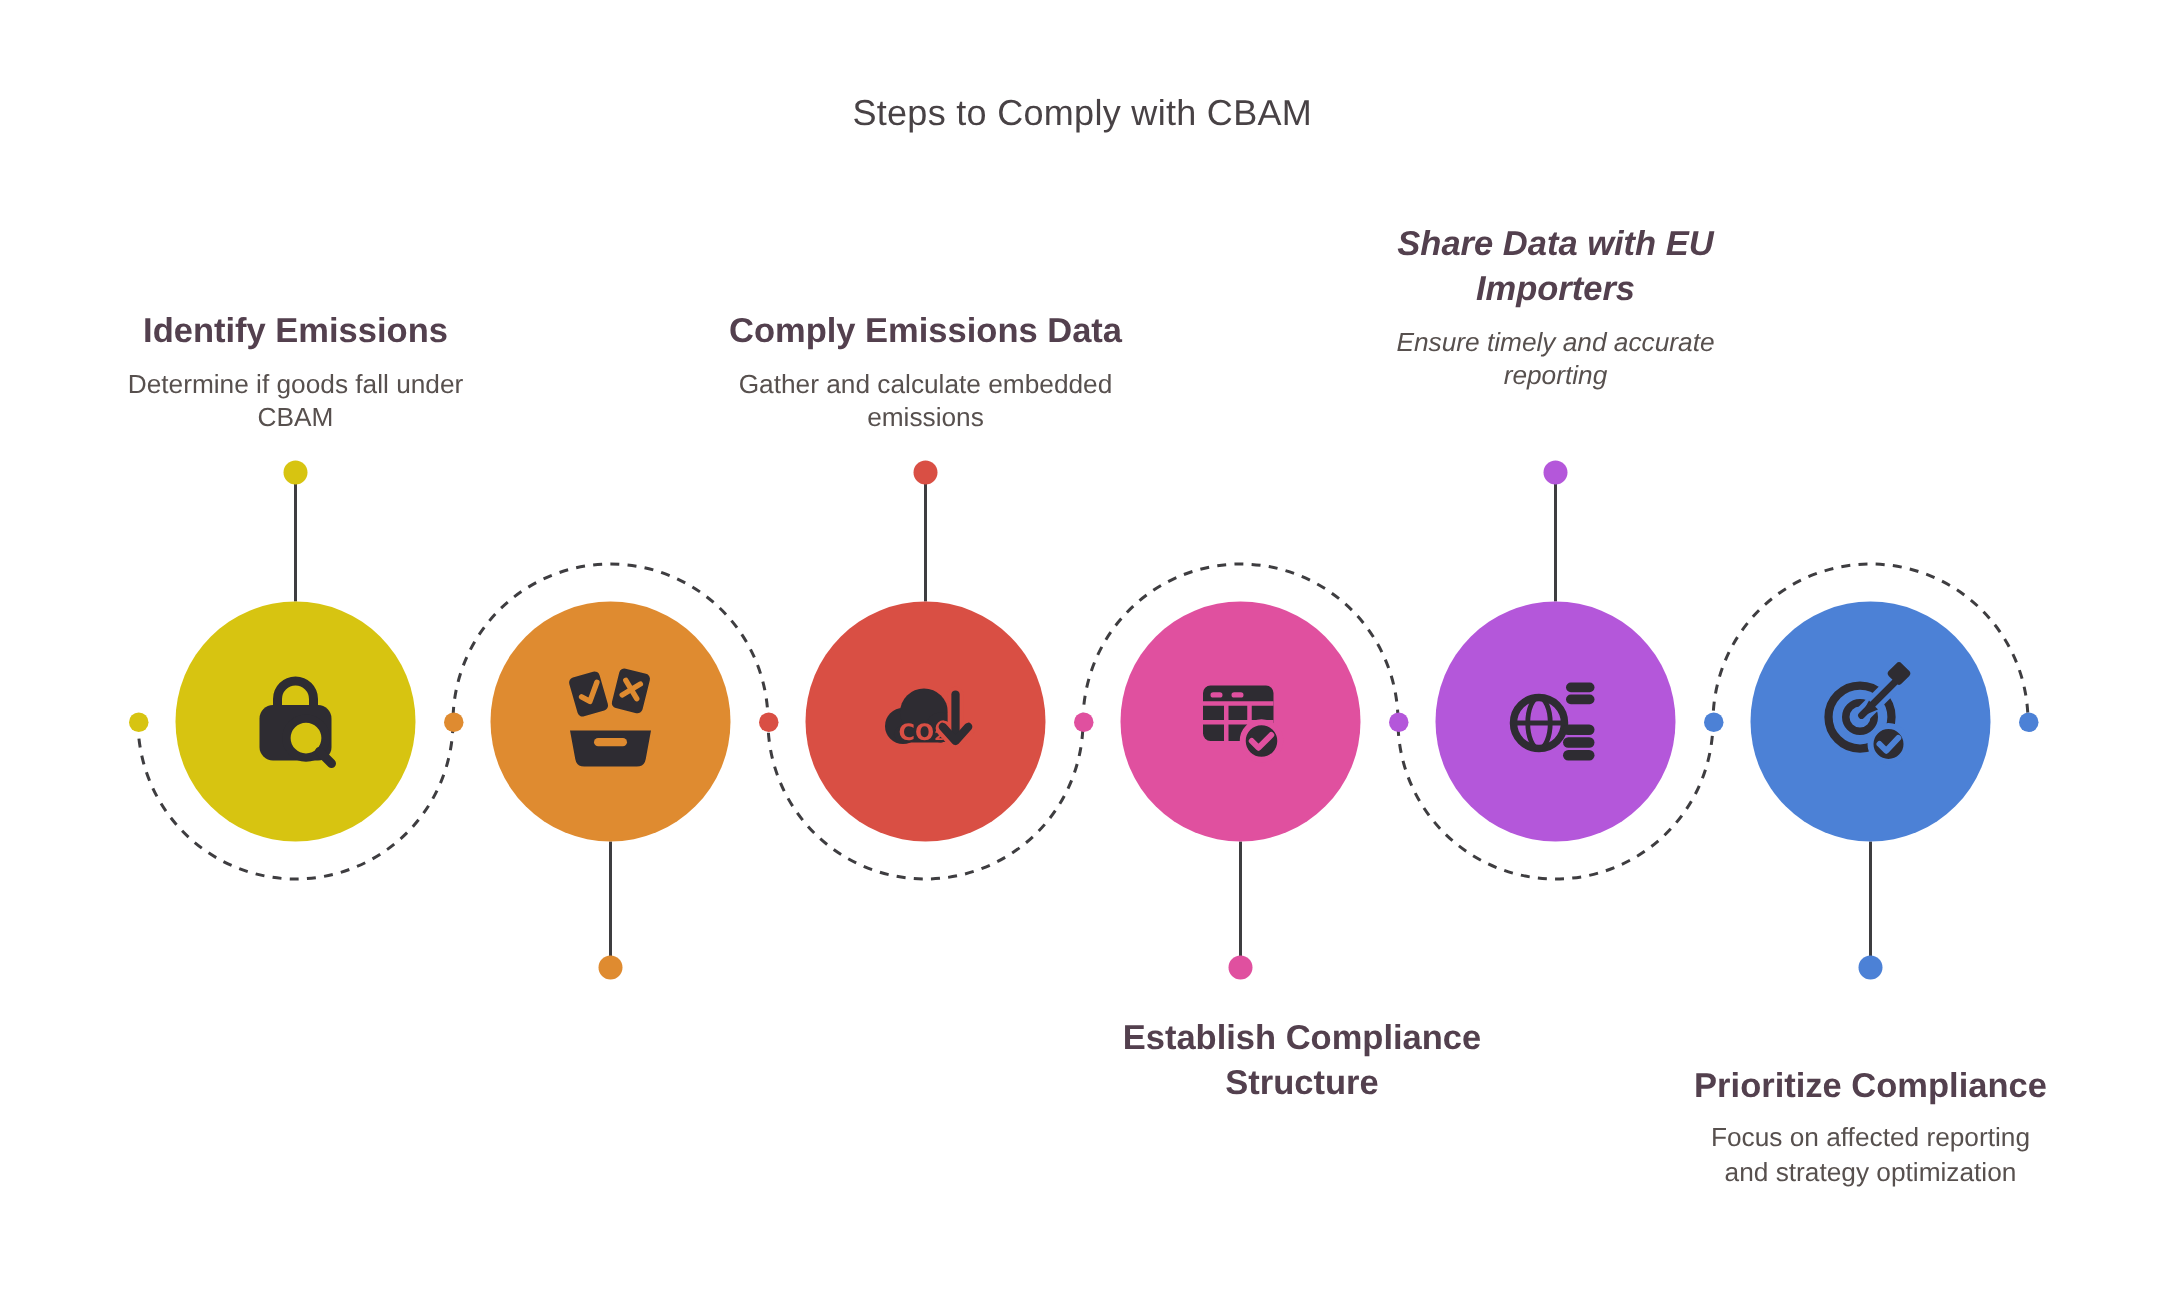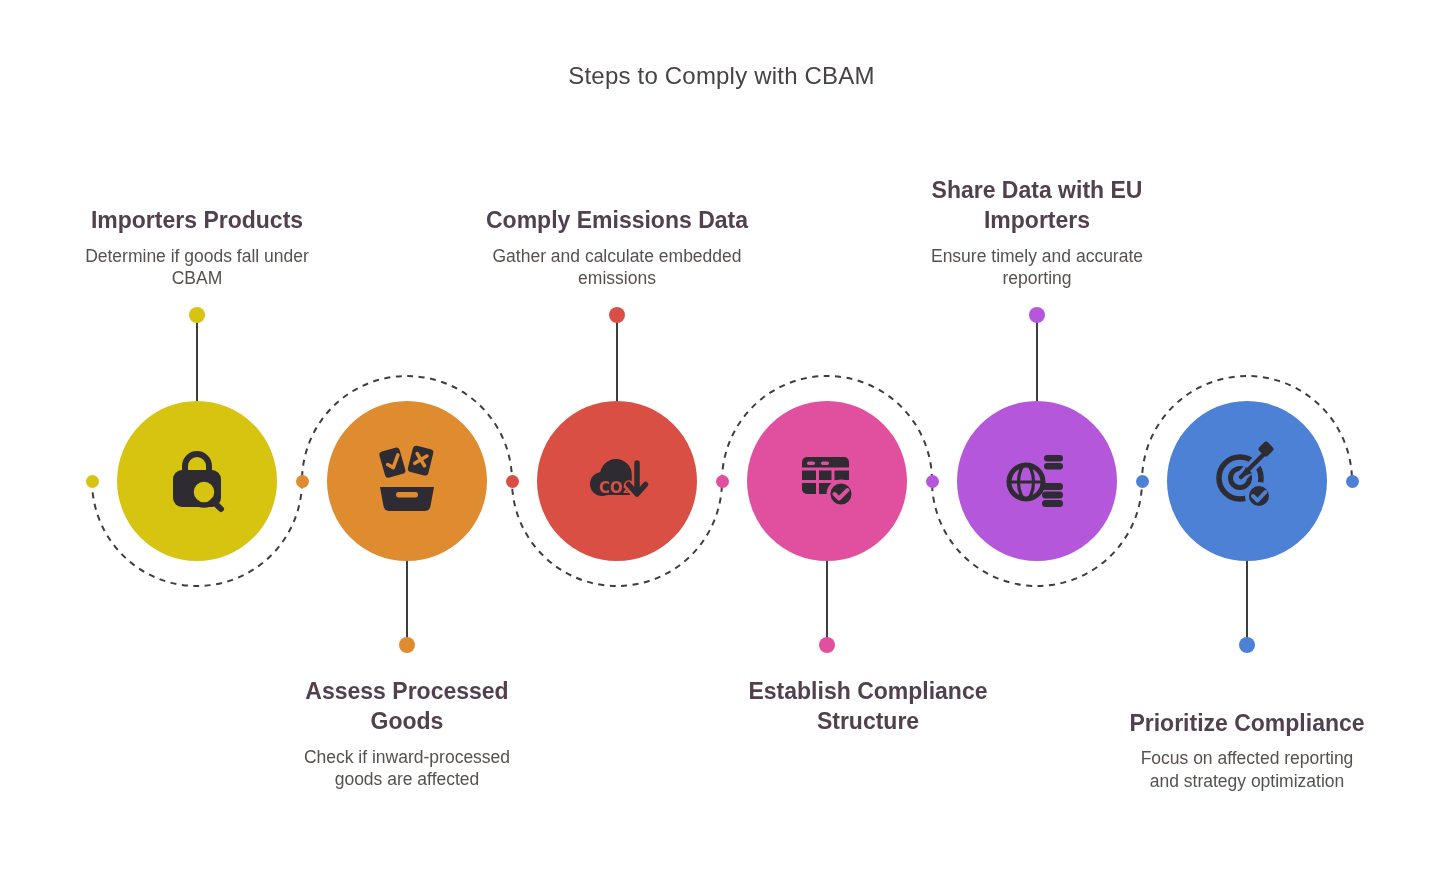--- a/index.html
+++ b/index.html
@@ -43,40 +43,36 @@
 <div class="canvas" style="--title: #484245; --heading: #53404e; --body: #57504e; --line: #3e3d40; --ink: #2e2c32;">
 
   <div class="title">Steps to Comply with CBAM</div>
 
   <svg class="wave" width="1443" height="873" viewBox="0 0 1443 873">
     <path class="wavepath" stroke-width="2" stroke-dasharray="6 5.5" d="M92 481 A105 105 0 0 0 302 481 A105 105 0 0 1 512 481 A105 105 0 0 0 722 481 A105 105 0 0 1 932 481 A105 105 0 0 0 1142 481 A105 105 0 0 1 1352 481"></path>
   </svg>
 
   <div class="step" style="--c: #d7c411;">
     <div class="textblock" style="left:47px; bottom:583px;">
-      <h2 style="max-width:280px">Importers Products</h2>
+      <h2 style="max-width:280px">Identify Emissions</h2>
       <p style="max-width:250px">Determine if goods fall under CBAM</p>
     </div>
     <div class="stem" style="left:196px; top:315px; height:86px;"></div>
     <div class="stem-dot" style="left:189px; top:307px;"></div>
     <div class="step-circle" style="left:117px; top:401px;">
       <svg class="icon" viewBox="0 0 88 88">
         <path class="ks" stroke-width="6" stroke-linecap="round" d="M32 34 v-5 a12 12 0 0 1 24 0 v5"></path>
         <rect class="k" x="20" y="33" width="48" height="37" rx="9"></rect>
         <circle class="mag" stroke-width="5.5" cx="51" cy="55" r="13"></circle>
         <line class="ks" stroke-width="6" stroke-linecap="round" x1="60" y1="64" x2="68" y2="72"></line>
       </svg>
     </div>
   </div>
 
   <div class="step" style="--c: #df8b30;">
-    <div class="textblock" style="left:257px; top:676px;">
-      <h2 style="max-width:220px">Assess Processed Goods</h2>
-      <p style="max-width:230px">Check if inward-processed goods are affected</p>
-    </div>
     <div class="stem" style="left:406px; top:561px; height:85px;"></div>
     <div class="stem-dot" style="left:399px; top:637px;"></div>
     <div class="step-circle" style="left:327px; top:401px;">
       <svg class="icon" viewBox="0 0 88 88">
         <g transform="rotate(-16 30 26)">
           <rect class="k" x="19" y="12" width="21" height="27" rx="3.5"></rect>
           <path class="cs" stroke-width="3.6" stroke-linecap="round" stroke-linejoin="round" d="M24.5 26 l4.5 4.5 L37 19.5"></path>
         </g>
         <g transform="rotate(14 57 24)">
           <rect class="k" x="47" y="10" width="21" height="27" rx="3.5"></rect>
@@ -127,21 +123,21 @@
         </g>
         <rect class="c" x="24" y="24.5" width="8" height="3.5" rx="1.75"></rect>
         <rect class="c" x="38" y="24.5" width="8" height="3.5" rx="1.75"></rect>
         <circle class="ring-accent" stroke-width="4" cx="58" cy="57" r="12.5"></circle>
         <path class="cs" stroke-width="4" stroke-linecap="round" stroke-linejoin="round" d="M51.5 57 l4.5 4.5 L64.5 53"></path>
       </svg>
     </div>
   </div>
 
   <div class="step" style="--c: #b457da;">
-    <div class="textblock" style="left:887px; bottom:583px;">
+    <div class="textblock" style="left:887px; bottom:611px;font-style:italic;">
       <h2 style="max-width:230px">Share Data with EU Importers</h2>
       <p style="max-width:230px">Ensure timely and accurate reporting</p>
     </div>
     <div class="stem" style="left:1036px; top:315px; height:86px;"></div>
     <div class="stem-dot" style="left:1029px; top:307px;"></div>
     <div class="step-circle" style="left:957px; top:401px;">
       <svg class="icon" viewBox="0 0 88 88">
         <circle class="ks" stroke-width="5" cx="33" cy="45" r="17"></circle>
         <ellipse class="ks" stroke-width="3.2" cx="33" cy="45" rx="7.5" ry="17"></ellipse>
         <line class="ks" stroke-width="3.2" x1="16" y1="45" x2="50" y2="45"></line>

